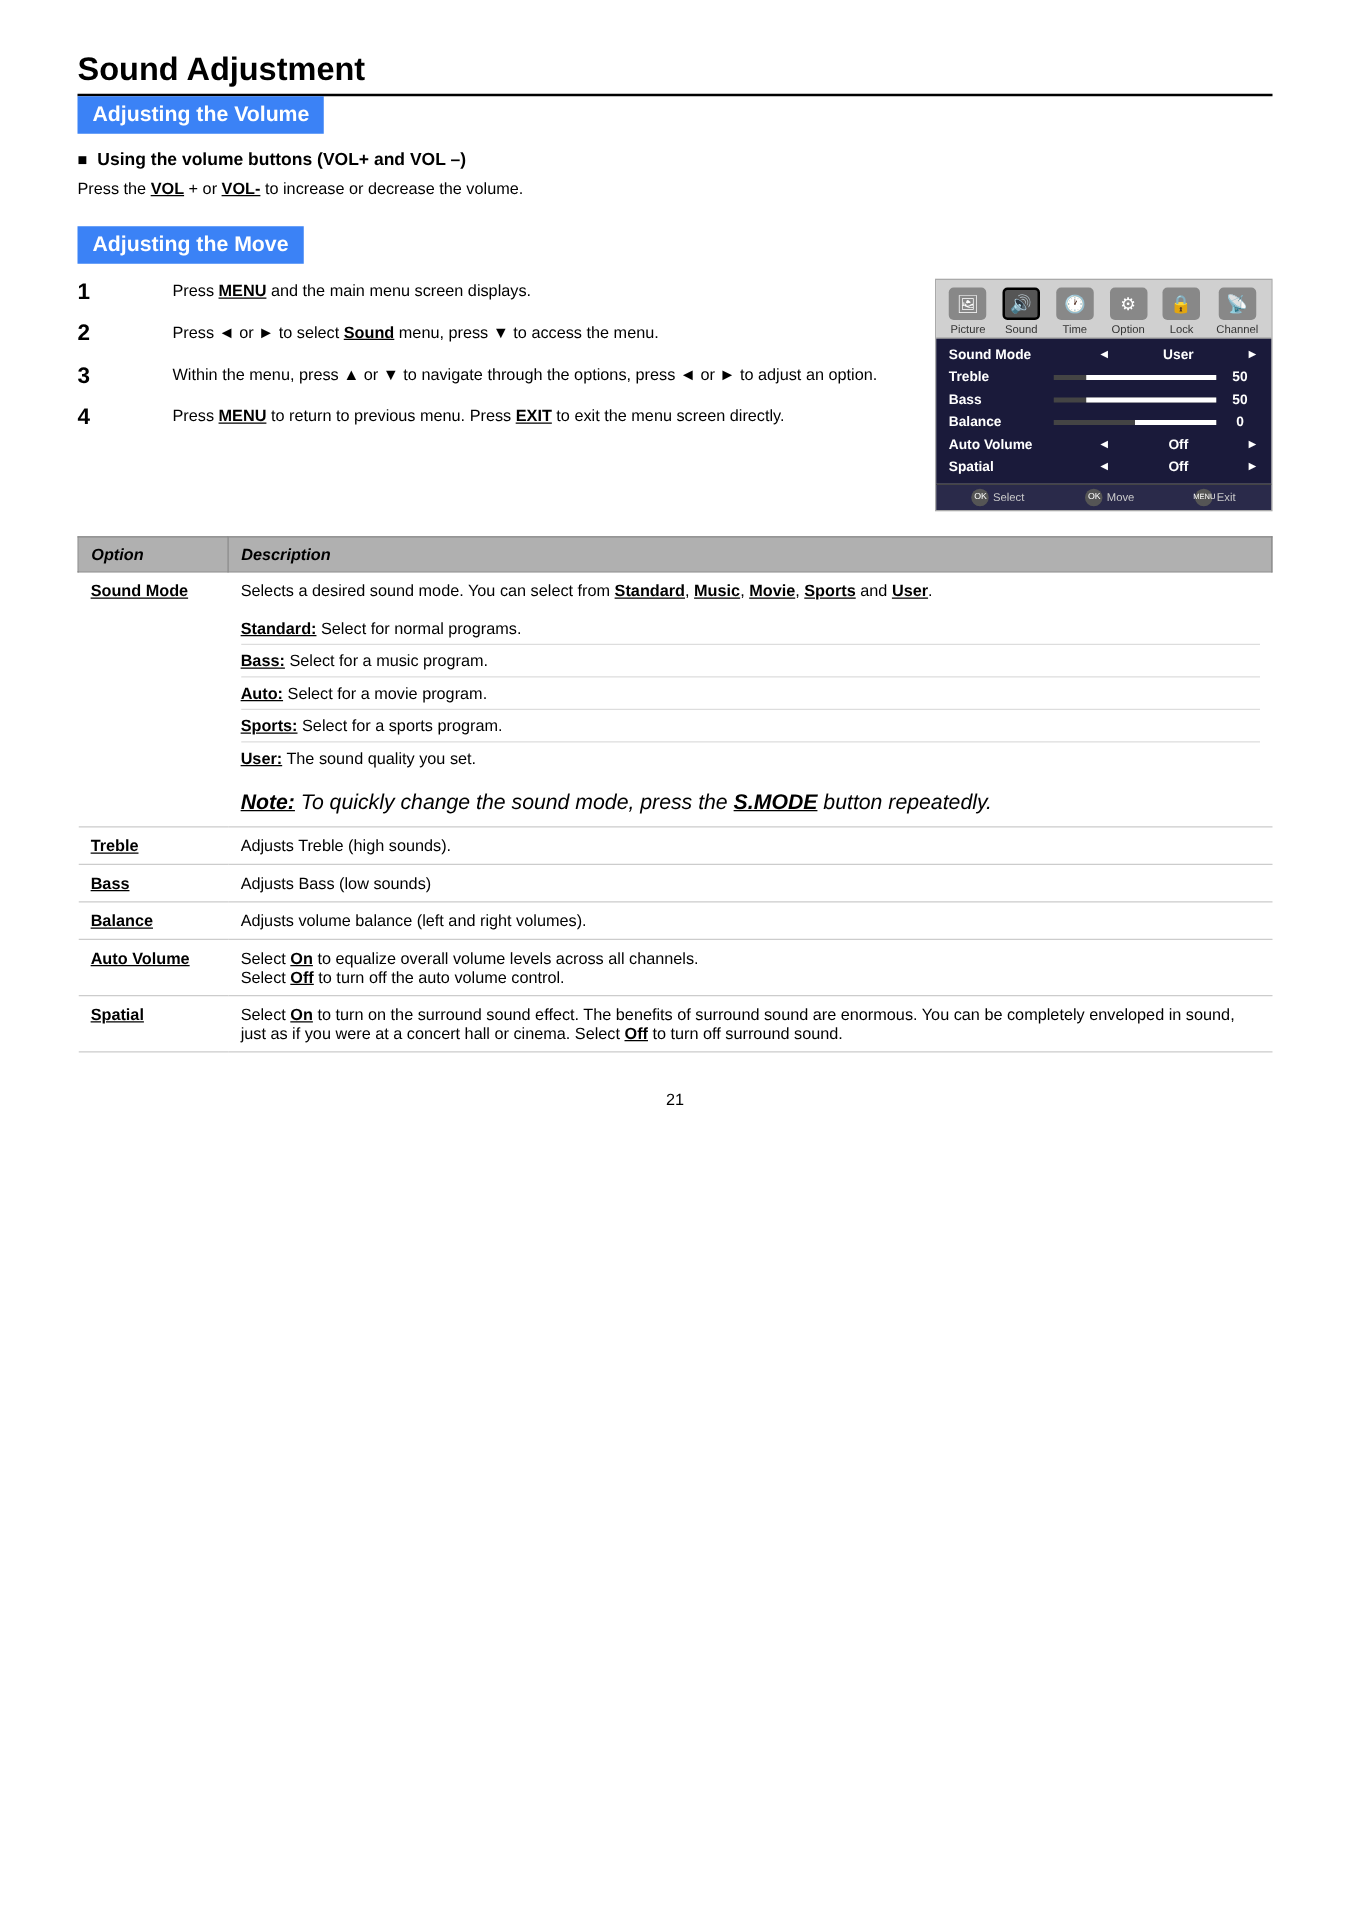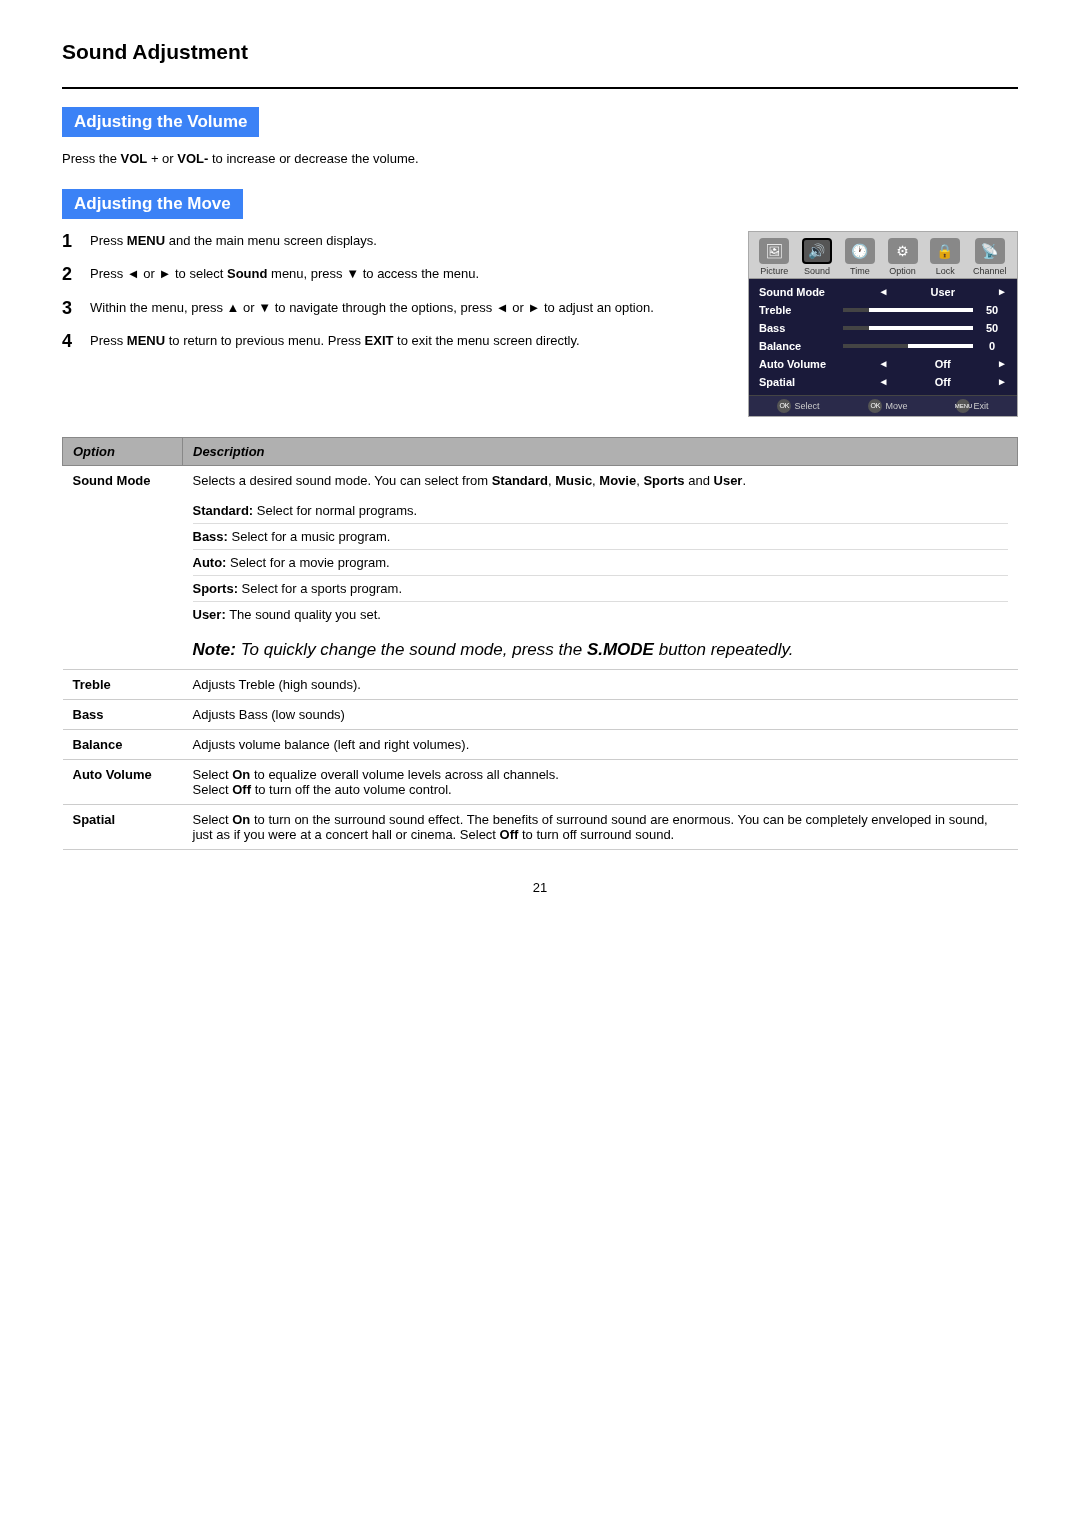--- a/index.html
+++ b/index.html
@@ -6,25 +6,24 @@
     body {
       font-family: Arial, Helvetica, sans-serif;
       font-size: 13px;
       background: #fff;
       color: #000;
       width: 1080px;
       min-height: 1527px;
       padding: 40px 62px 60px 62px;
     }
     h1.page-title {
-      font-size: 21px;
+      font-size: 26px;
       font-weight: bold;
       border-bottom: 2px solid #000;
-      padding-bottom: 23px;
-      margin-bottom: 18px;
+      padding-bottom: 4px;
     }
     .section-heading {
       background: #3b82f6;
       color: #fff;
       font-size: 17px;
       font-weight: bold;
       padding: 5px 12px;
       margin-bottom: 12px;
       display: inline-block;
     }
@@ -64,20 +63,21 @@
       line-height: 1.5;
     }
     .step-num {
       font-size: 18px;
       font-weight: bold;
       min-width: 18px;
       line-height: 1.2;
     }
     .step-text {
       flex: 1;
+      margin-left: 48px;
     }
     
     .menu-panel {
       width: 270px;
       min-width: 270px;
       border: 1px solid #aaa;
       background: #e8e8e8;
       font-size: 11px;
       padding: 0;
     }
@@ -211,30 +211,33 @@
       font-size: 17px;
       font-style: italic;
       margin: 4px 0 8px 0;
       line-height: 1.5;
     }
     .page-num {
       text-align: center;
       margin-top: 30px;
       font-size: 13px;
     }
-    b { font-weight: bold; }
+    b { font-weight: bold; text-decoration: underline; }
   </style>
 </head>
 <body>
 
 <h1 class="page-title">Sound Adjustment</h1>
 
 <div class="section-block">
   <div class="section-heading">Adjusting the Volume</div>
 
+  <div class="subsection-heading">
+    <span>Using the volume buttons (VOL+ and VOL –)</span>
+  </div>
   <p class="body-text">
     Press the <b>VOL</b> + or <b>VOL-</b> to increase or decrease the volume.
   </p>
 
 </div>
 
 <div class="section-block">
   <div class="section-heading">Adjusting the Move</div>
 
   <div class="adjusting-sound-block">

